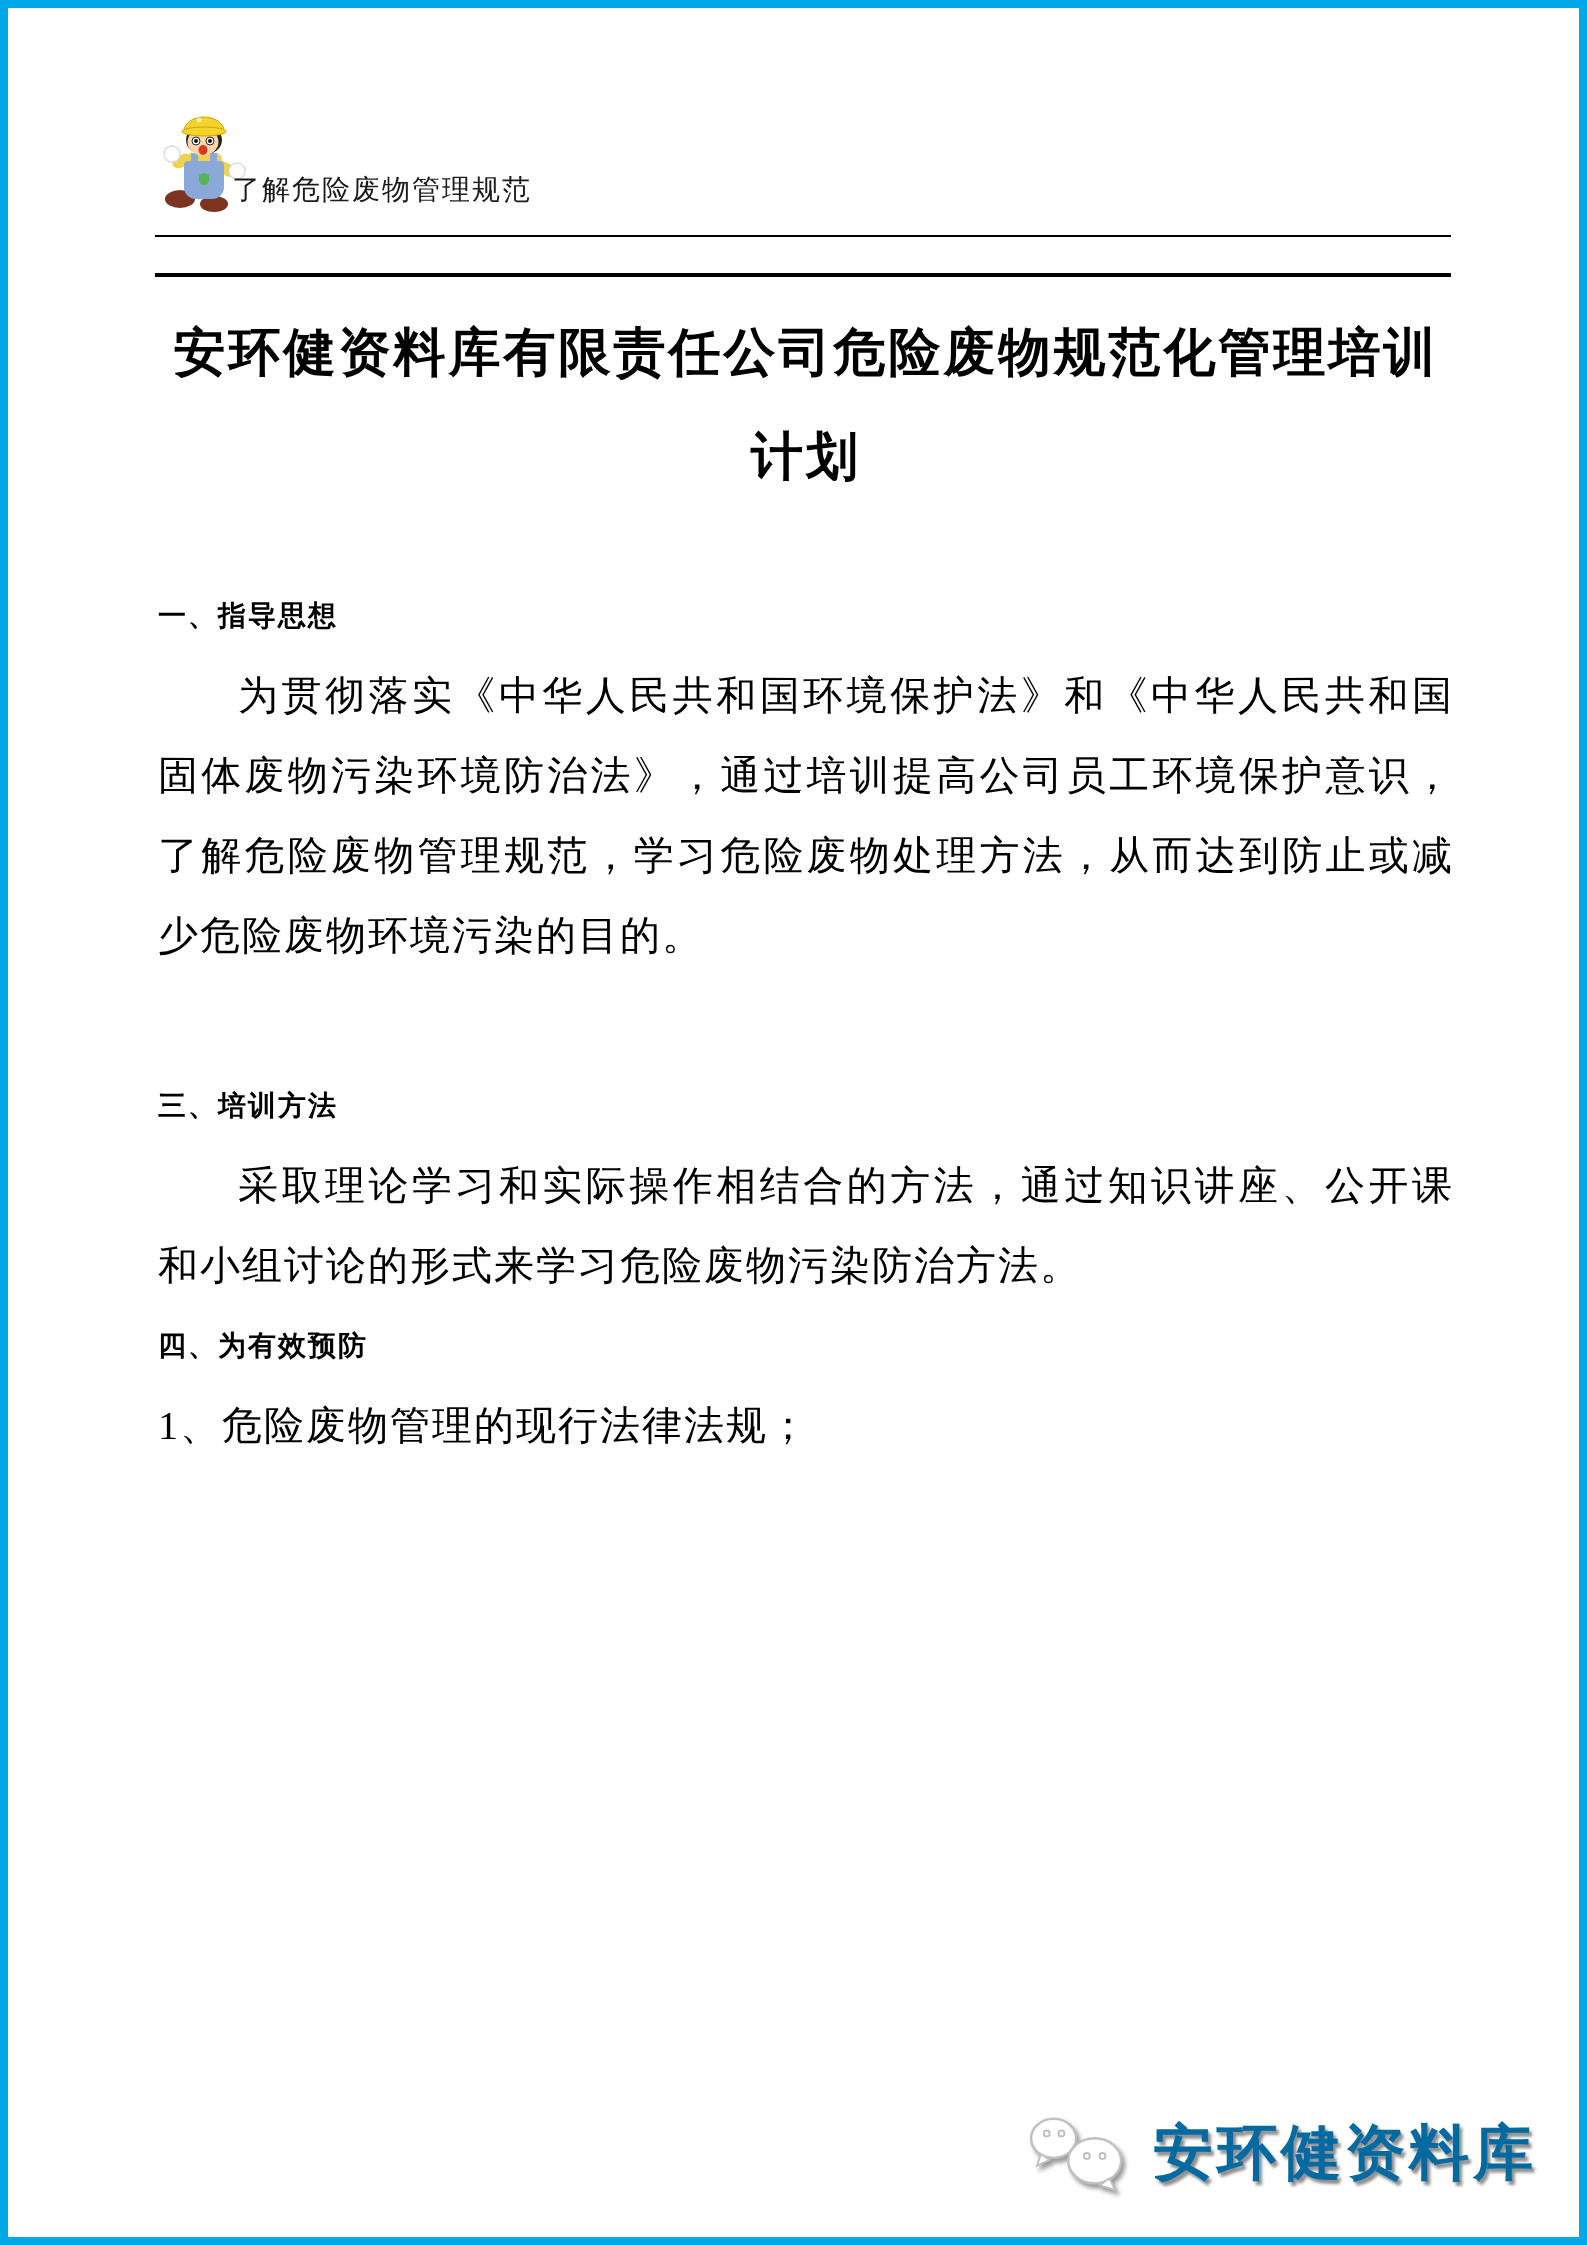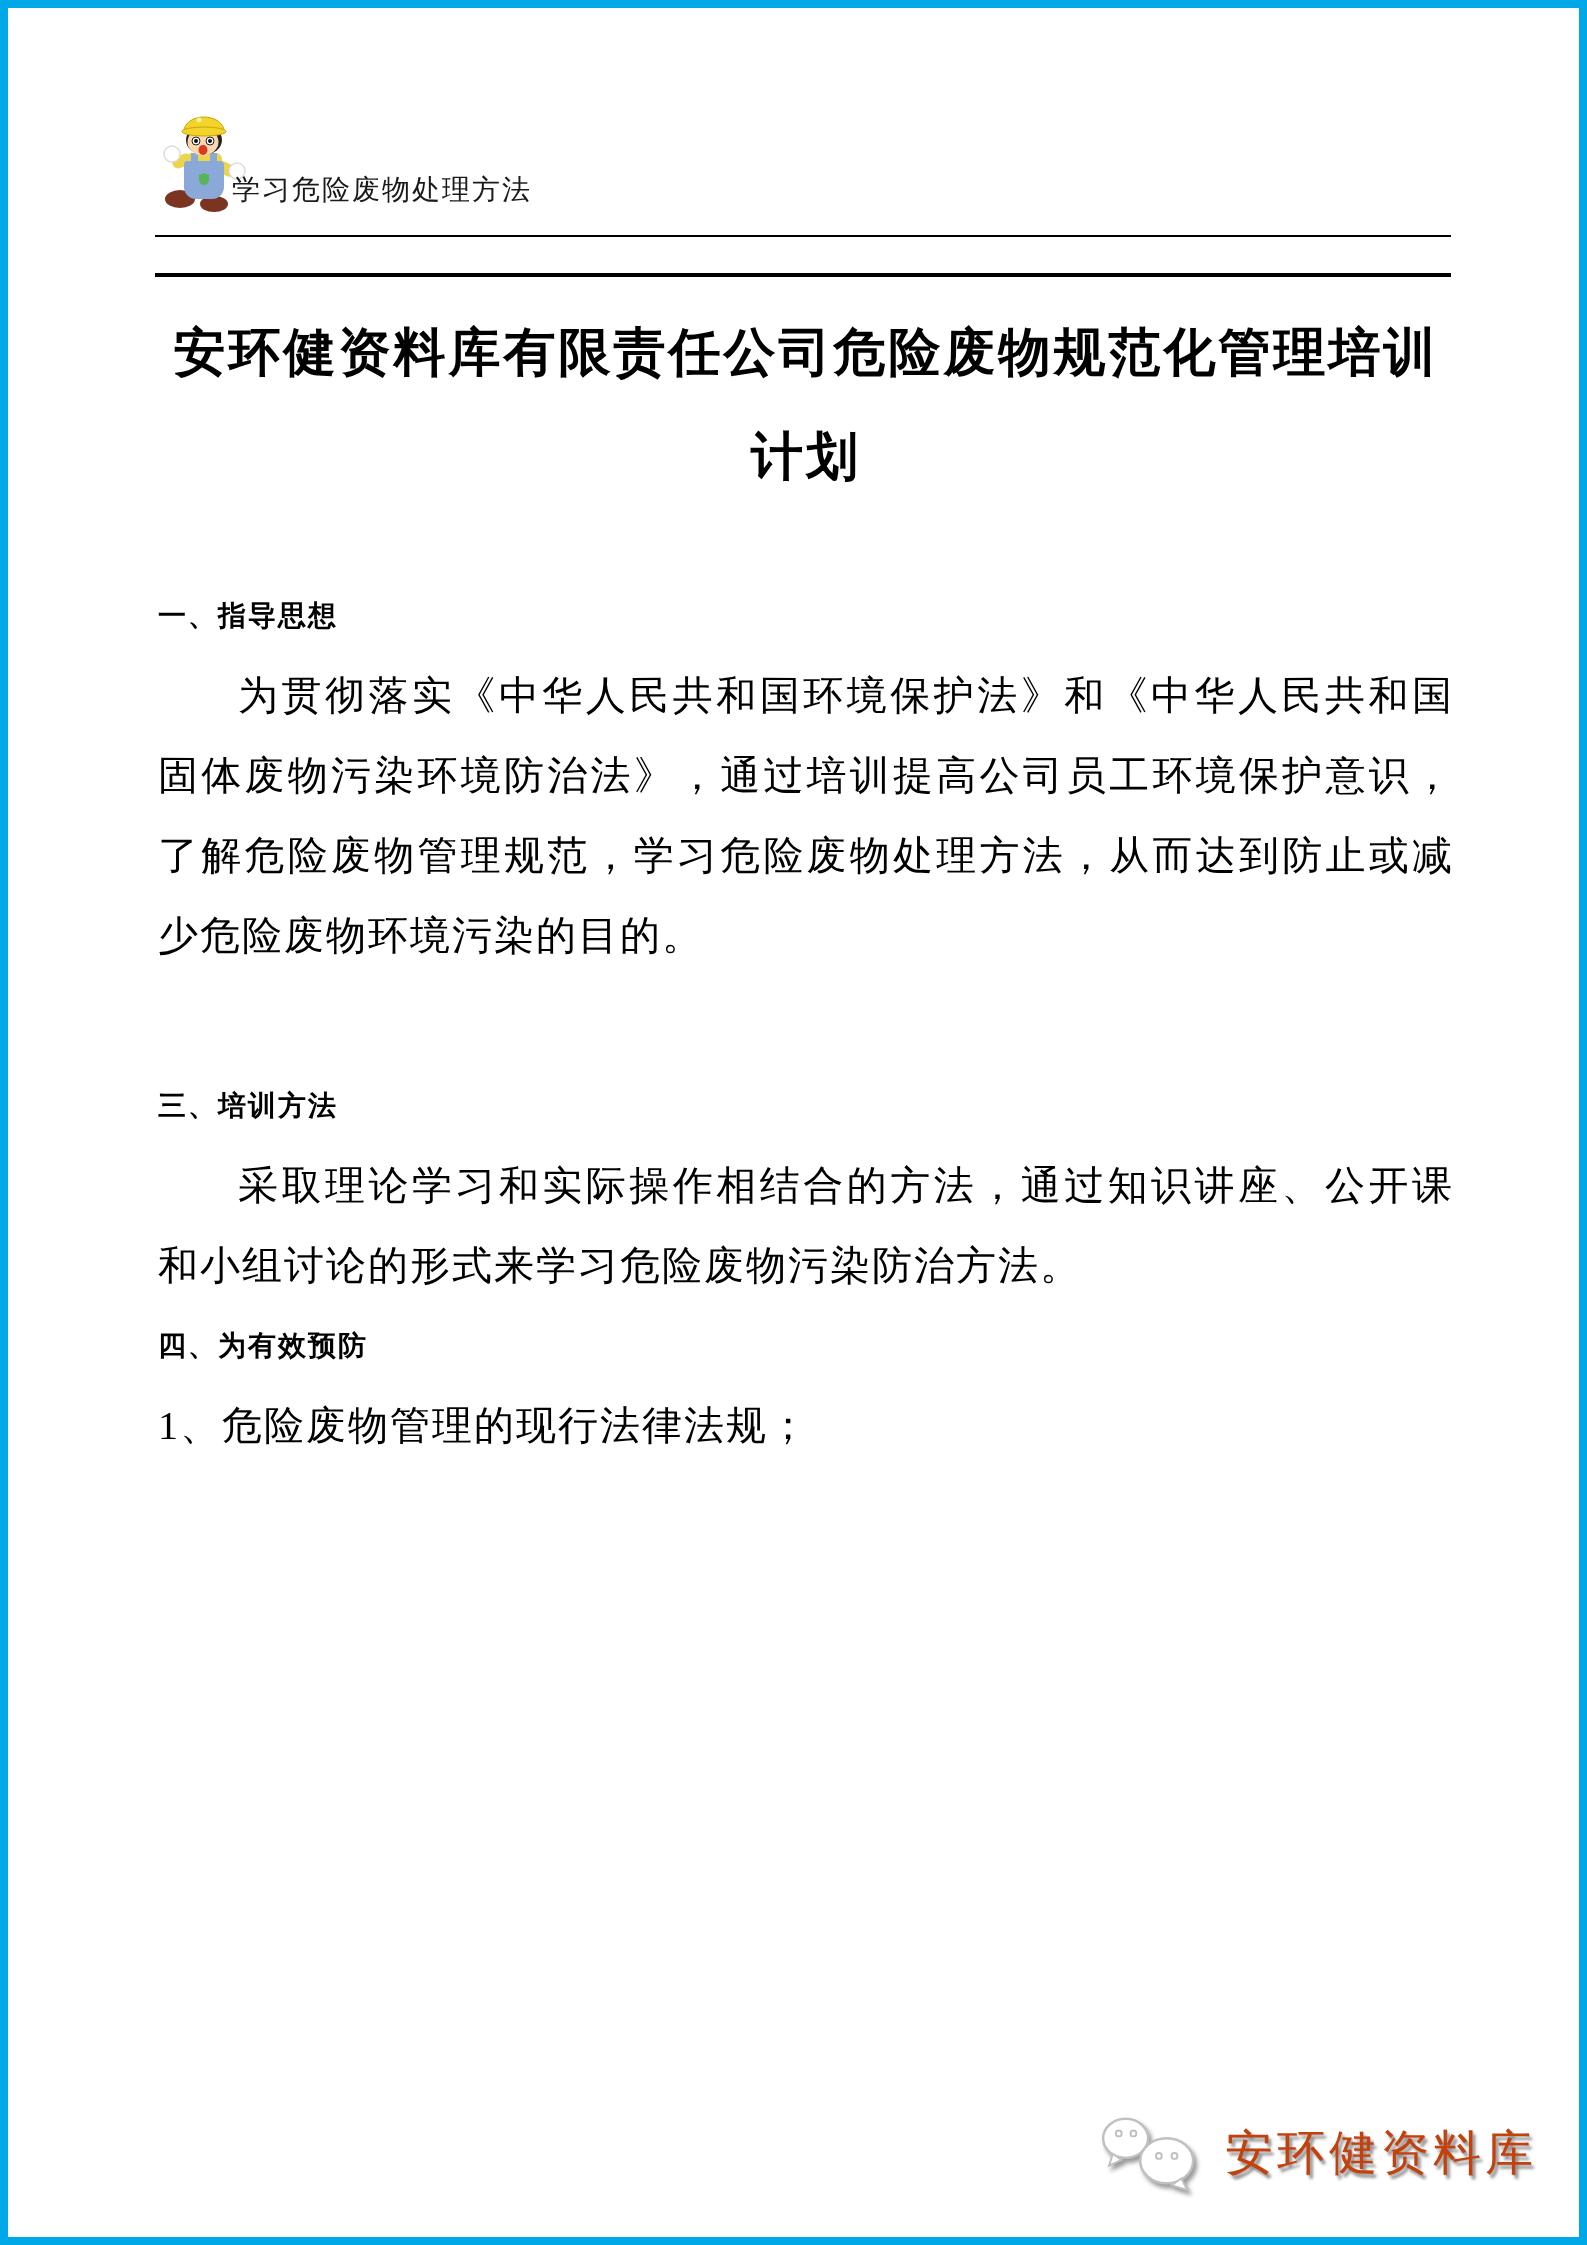--- a/index.html
+++ b/index.html
@@ -52,23 +52,23 @@
     letter-spacing:2px;
   }
   
   .footer{
     position:absolute;right:42px;bottom:40px;
     display:flex;align-items:center;gap:14px;
   }
   .wechat-icon{width:118px;height:88px;filter:drop-shadow(3px 4px 2px #9a9a9a);}
   .footer-brand{
     font-family:"Liberation Sans", sans-serif;
-    font-weight:normal;
-    font-size:48px;letter-spacing:4px;
-    color:#c2410c;
+    font-weight:bold;
+    font-size:60px;letter-spacing:4px;
+    color:#0369a1;
     text-shadow:3px 4px 3px #8f8f8f, 1px 1px 0 #c9c9c9;
   }
 </style>
 </head>
 <body>
 
 <div class="page">
 
   <div class="mascot">
     <svg width="92" height="102" viewBox="0 0 92 102" xmlns="http://www.w3.org/2000/svg">
@@ -101,21 +101,21 @@
 
       <circle cx="38" cy="30" r="4" fill="#ffffff" stroke="#222" stroke-width="1"></circle>
       <circle cx="38" cy="30" r="2" fill="#111"></circle>
       <circle cx="52" cy="30" r="4" fill="#ffffff" stroke="#222" stroke-width="1"></circle>
       <circle cx="52" cy="30" r="2" fill="#111"></circle>
 
       <ellipse cx="45" cy="39" rx="4.5" ry="5" fill="#d93a20"></ellipse>
     </svg>
   </div>
 
-  <div class="welcome">学习危险废物处理方法</div>
+  <div class="welcome">了解危险废物管理规范</div>
 
   <div class="rule-thin"></div>
   <div class="rule-thick"></div>
 
   <div class="doc">
     <h1 class="doc-title">安环健资料库有限责任公司危险废物规范化管理培训计划</h1>
 
 
     <h2 class="sec-heading">一、指导思想</h2>
     <p class="para">为贯彻落实《中华人民共和国环境保护法》和《中华人民共和国固体废物污染环境防治法》，通过培训提高公司员工环境保护意识，了解危险废物管理规范，学习危险废物处理方法，从而达到防止或减少危险废物环境污染的目的。</p>

